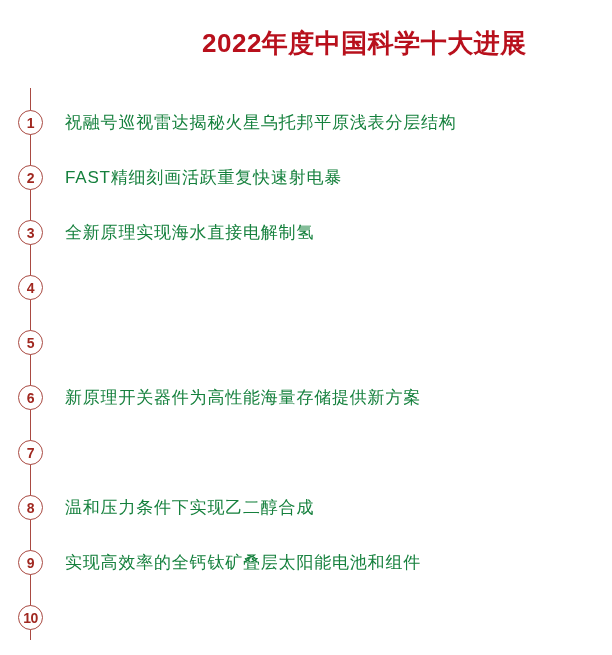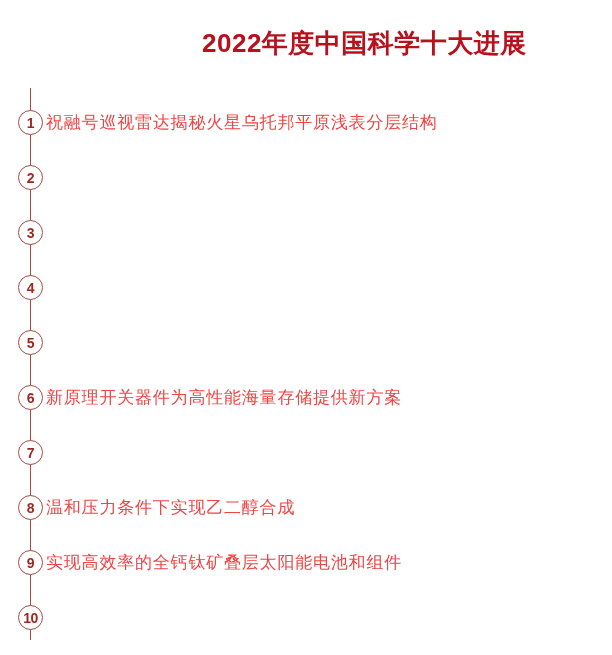--- a/index.html
+++ b/index.html
@@ -67,23 +67,23 @@
     flex: 0 0 auto;
   }
   .num {
     font-size: 14px;
     font-weight: bold;
     color: #a02820;
     letter-spacing: -0.5px;
     line-height: 1;
   }
   .item-text {
-    margin-left: 3px;
+    margin-left: 22px;
     font-size: 17px;
-    color: #ef4444;
+    color: #15803d;
     letter-spacing: 0.8px;
     white-space: nowrap;
   }
 </style>
 </head>
 <body>
 
 <div class="page">
   <h1 class="title">2022年度中国科学十大进展</h1>
   <div class="timeline">
@@ -93,26 +93,28 @@
     <span class="circle">
       <span class="num">1</span>
     </span>
     <span class="item-text">祝融号巡视雷达揭秘火星乌托邦平原浅表分层结构</span>
   </div>
 
   <div class="item">
     <span class="circle">
       <span class="num">2</span>
     </span>
+    <span class="item-text">FAST精细刻画活跃重复快速射电暴</span>
   </div>
 
   <div class="item">
     <span class="circle">
       <span class="num">3</span>
     </span>
+    <span class="item-text">全新原理实现海水直接电解制氢</span>
   </div>
 
   <div class="item">
     <span class="circle">
       <span class="num">4</span>
     </span>
   </div>
 
   <div class="item">
     <span class="circle">

